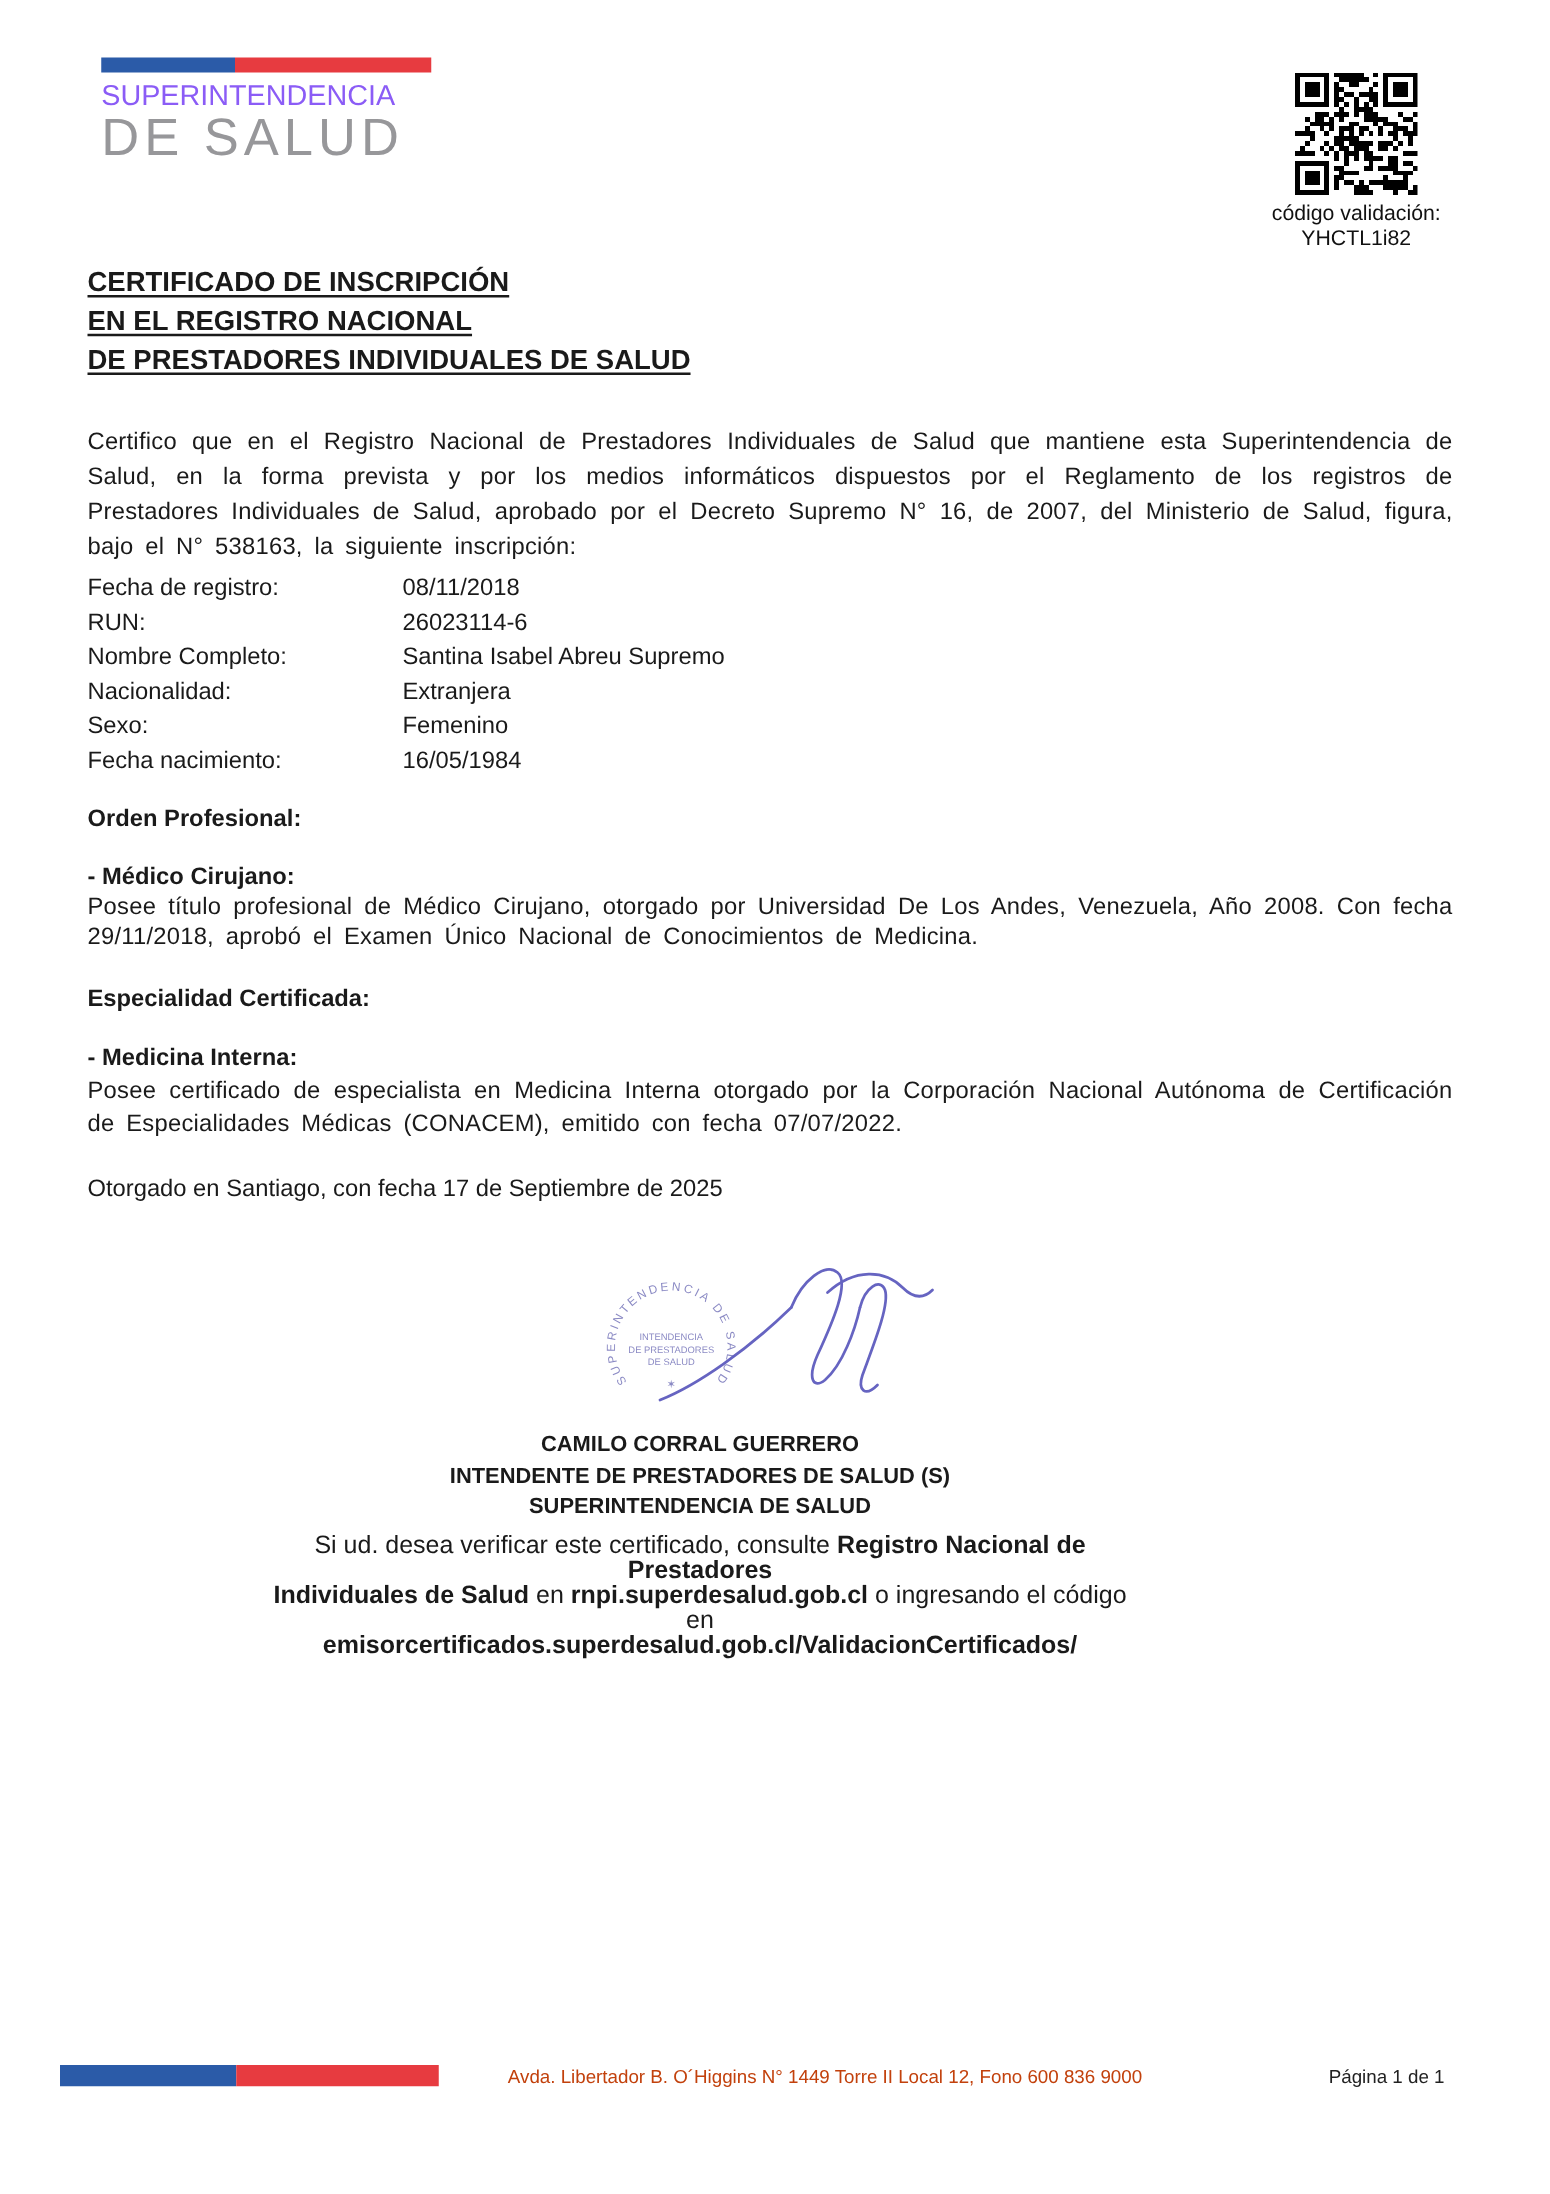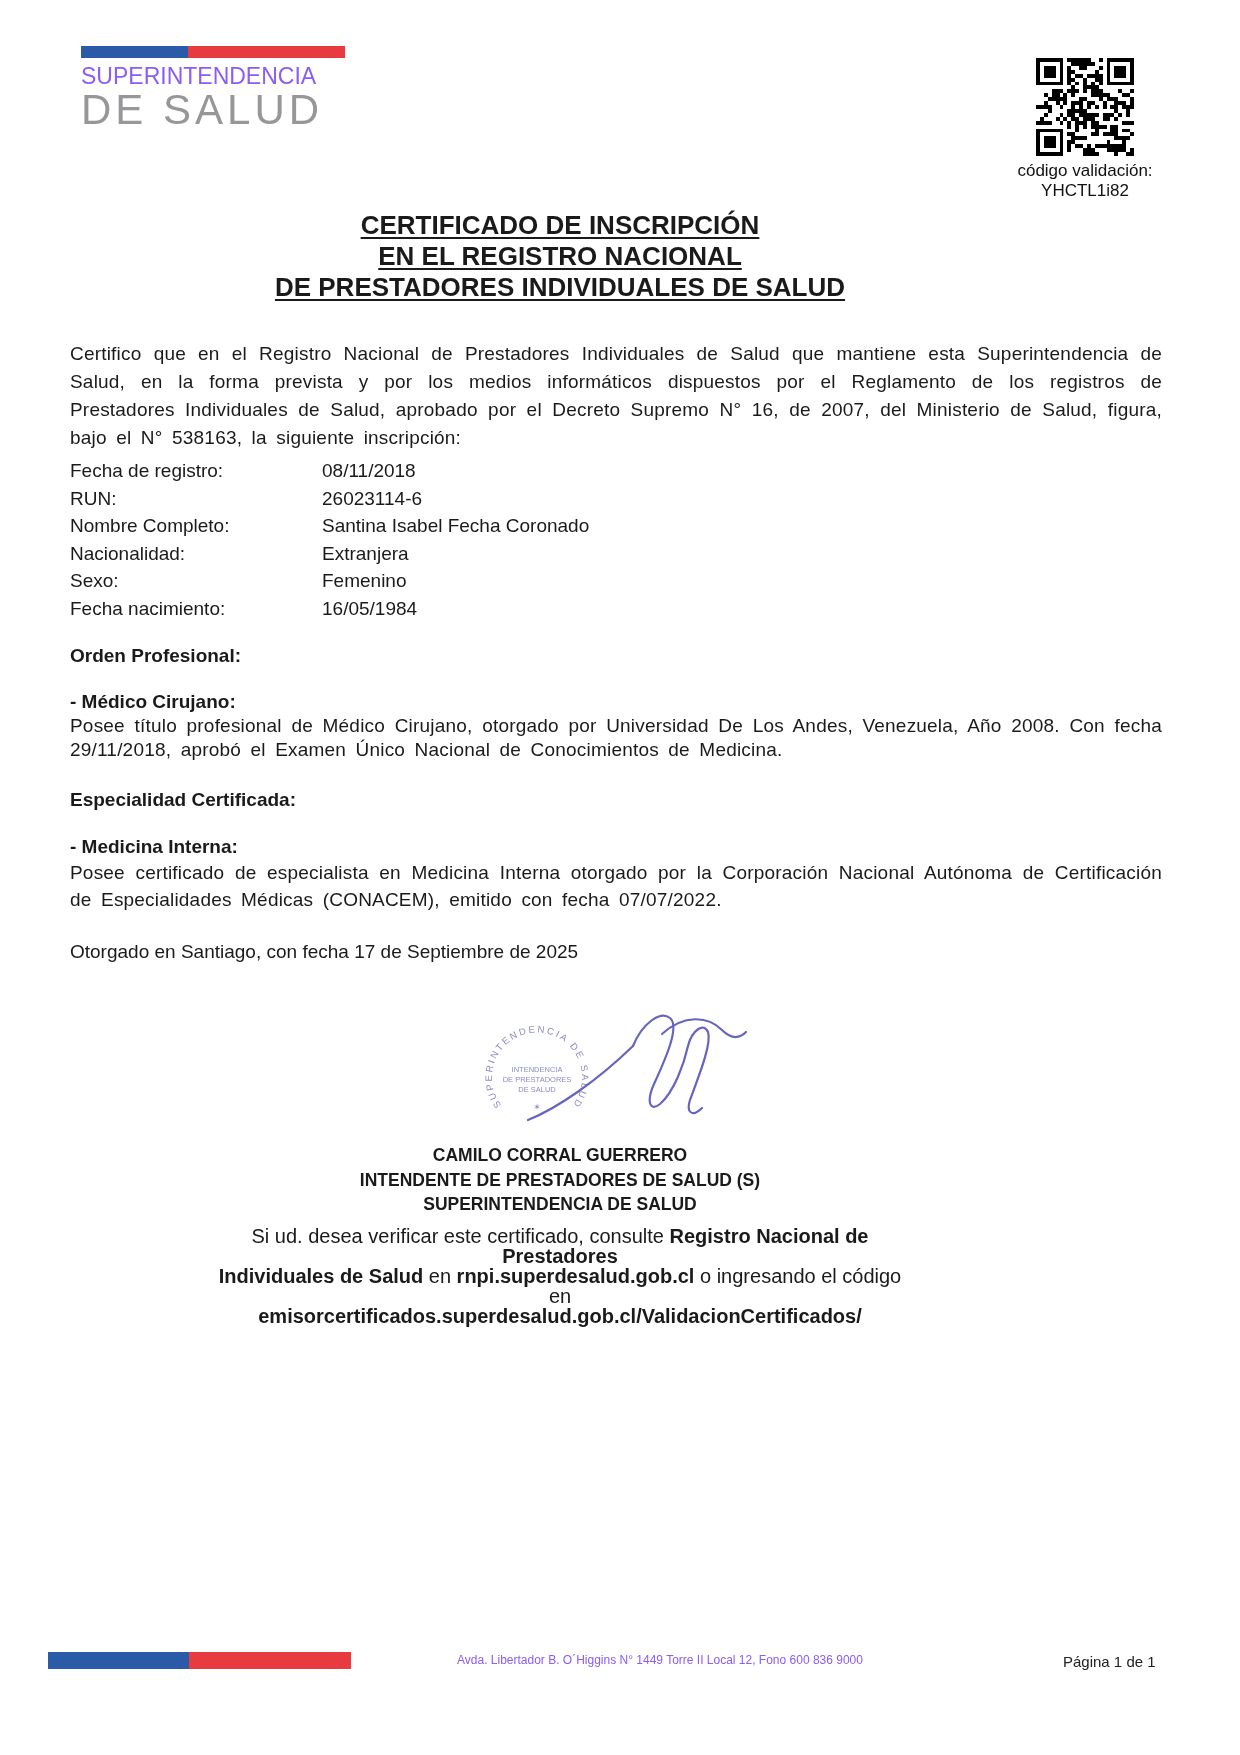--- a/index.html
+++ b/index.html
@@ -18,22 +18,22 @@
   .logo-bar .red  { width:157px; background:#e73b40; }
   .logo-l1 { font-size:23px; color:#8b5cf6; letter-spacing:0px; line-height:1.05; }
   .logo-l2 { font-size:42px; color:#97979a; letter-spacing:4px; line-height:1.05; }
 
   
   .qr-block { left:980px; top:58px; width:210px; text-align:center; }
   .qr-svg { width:98px; height:98px; display:block; margin:0 auto 5px auto; }
   .qr-caption { font-size:17px; font-weight:normal; line-height:1.18; color:#111; }
 
   
-  .title { left:70px; top:210px; width:980px; text-align:center;
-           font-size:26px; font-weight:bold; line-height:31px; }
+  .title { left:70px; top:210px; width:980px; 
+           font-size:22px; font-weight:bold; line-height:31px; }
   .title div { text-decoration:underline; text-decoration-thickness:2px; text-underline-offset:3px; }
 
   .para { font-size:19px; line-height:28px; text-align:justify;
           letter-spacing:0.2px; word-spacing:4px; }
   .intro { left:70px; top:340px; width:1092px; }
 
   
   .fields { left:70px; top:460px; width:900px; font-size:19px; }
   .field-row { display:flex; height:27.5px; align-items:flex-start; }
   .field-label { width:252px; flex:none; }
@@ -55,21 +55,21 @@
                 font-size:17.5px; font-weight:bold; line-height:24.5px; }
 
   .verification { left:205px; top:1226px; width:710px; text-align:center;
                   font-size:20px; line-height:20px; }
   .verification b { font-weight:bold; }
 
   
   .footer-bar { left:48px; top:1652px; width:303px; height:17px; display:flex; }
   .footer-bar .blue { width:141px; background:#2b5ba8; }
   .footer-bar .red  { width:162px; background:#e73b40; }
-  .footer-address { left:280px; top:1653px; width:760px; text-align:center; font-size:12px; color:#8b5cf6; }
+  .footer-address { left:280px; top:1653px; width:760px; text-align:center; font-size:15px; color:#c2410c; }
   .footer-page { left:1063px; top:1653px; font-size:15px; color:#222; }
 </style>
 </head>
 <body>
 
 <div class="abs logo">
   <div class="logo-bar">
     <div class="blue"></div>
     <div class="red"></div>
   </div>
@@ -414,21 +414,21 @@
   <div class="field-row">
     <span class="field-label">Fecha de registro:</span>
     <span class="field-value">08/11/2018</span>
   </div>
   <div class="field-row">
     <span class="field-label">RUN:</span>
     <span class="field-value">26023114-6</span>
   </div>
   <div class="field-row">
     <span class="field-label">Nombre Completo:</span>
-    <span class="field-value">Santina Isabel Fecha Coronado</span>
+    <span class="field-value">Santina Isabel Abreu Supremo</span>
   </div>
   <div class="field-row">
     <span class="field-label">Nacionalidad:</span>
     <span class="field-value">Extranjera</span>
   </div>
   <div class="field-row">
     <span class="field-label">Sexo:</span>
     <span class="field-value">Femenino</span>
   </div>
   <div class="field-row">

